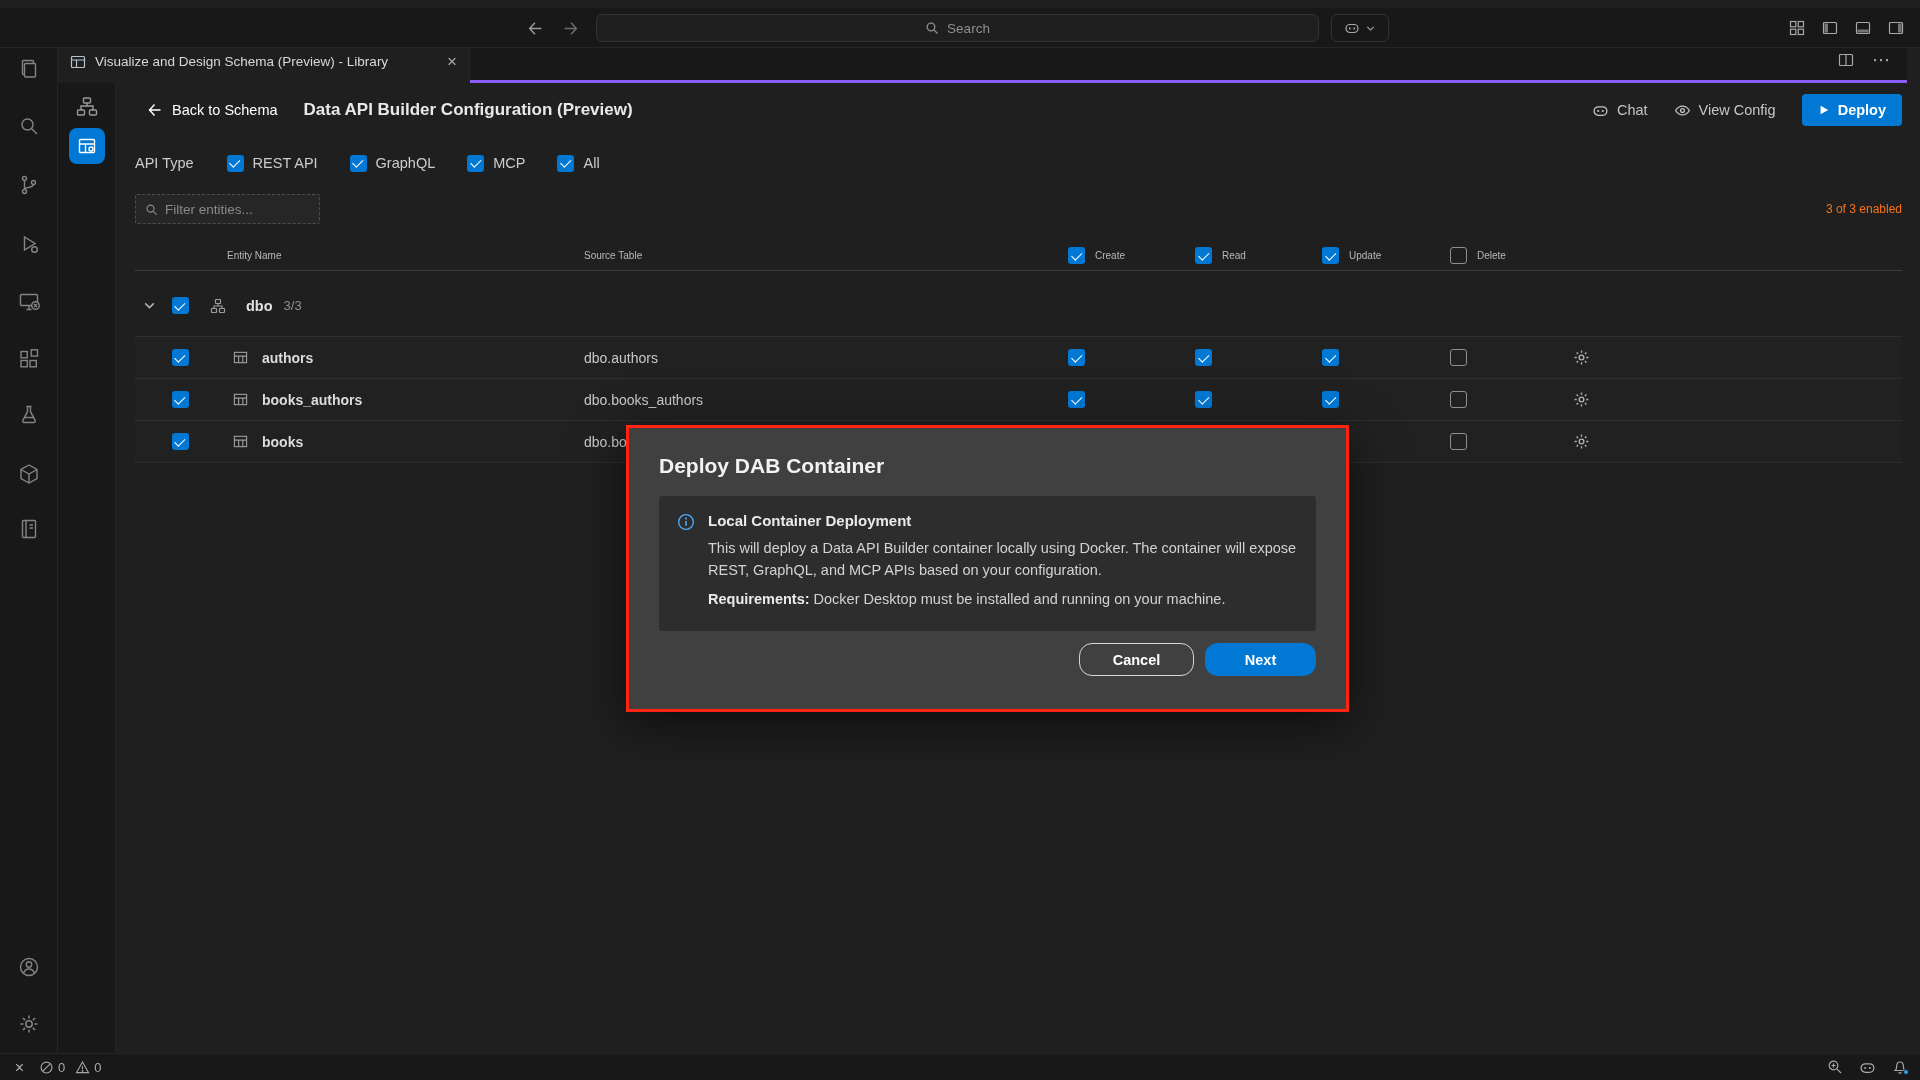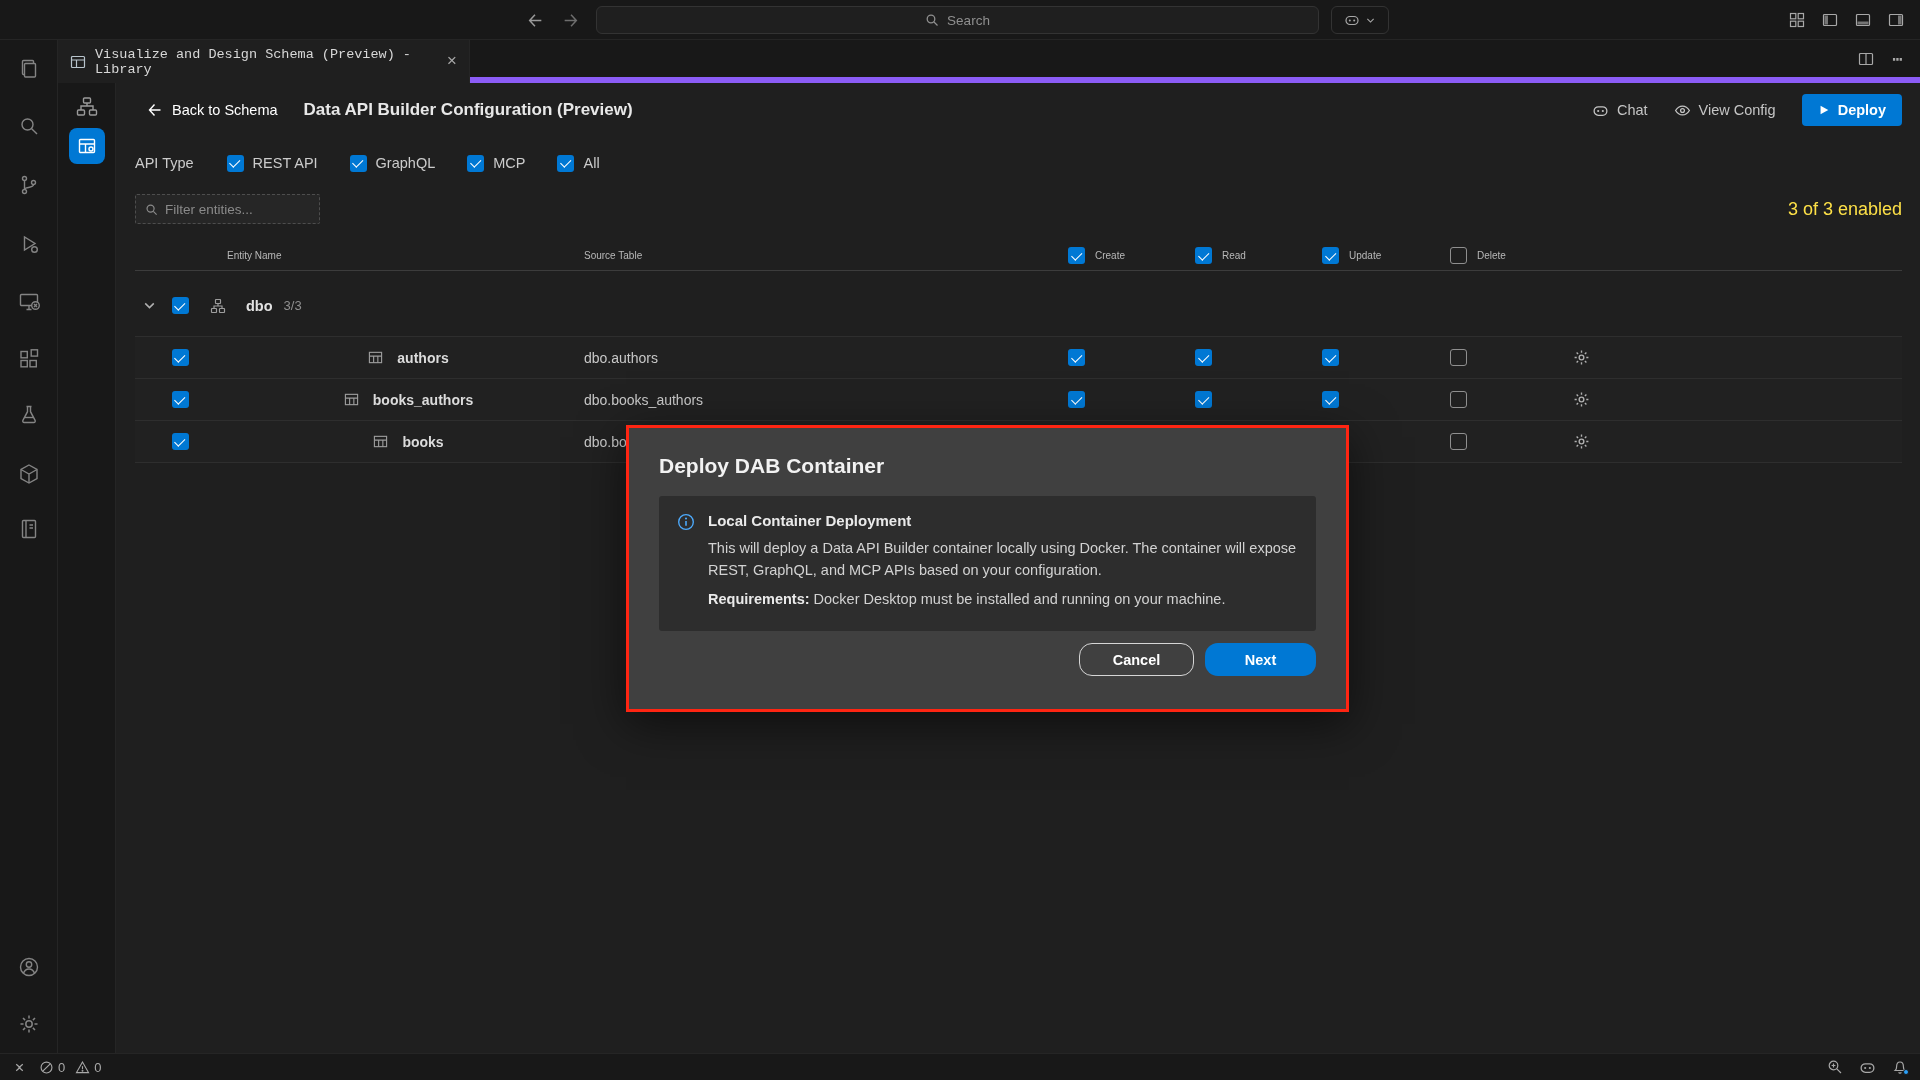--- a/index.html
+++ b/index.html
@@ -1,37 +1,37 @@
 <!DOCTYPE html>
 <html><head>
 <meta charset="utf-8">
 <style>
   * { margin:0; padding:0; box-sizing:border-box; }
   html,body { width:1920px; height:1080px; overflow:hidden; background:#1f1f1f;
     font-family:"Liberation Sans","DejaVu Sans",sans-serif; color:#cccccc; cursor:default; }
   svg { display:block; }
 
   
-  .titlebar { position:absolute; left:0; top:0; width:1920px; height:40px;
+  .titlebar { position:absolute; left:0; top:8px; width:1920px; height:40px;
     background:#181818; border-bottom:1px solid #252525; z-index:5; }
   .nav-arrows { position:absolute; left:527px; top:0; height:40px; display:flex; align-items:center; gap:18px; }
   .tb-ic { color:#9a9a9a; display:flex; align-items:center; justify-content:center; }
   .tb-ic.dim { color:#6e6e6e; }
   .search-box { position:absolute; left:596px; top:6px; width:723px; height:28px;
     background:#1f1f1f; border:1px solid #333333; border-radius:6px;
     display:flex; align-items:center; justify-content:center; gap:8px;
     color:#8f8f8f; font-size:13.5px; }
   .mode-pill { position:absolute; left:1331px; top:6px; width:58px; height:28px;
     border:1px solid #333333; border-radius:6px; display:flex; align-items:center;
     justify-content:center; gap:5px; color:#a8a8a8; }
   .layout-icons { position:absolute; right:16px; top:0; height:40px; display:flex; align-items:center; gap:17px; color:#a8a8a8; }
 
   
-  .tabbar { position:absolute; left:58px; top:40px; right:0; height:43px;
-    background:#181818; border-bottom:6px solid #8b5cf6; display:flex; z-index:4;font-family:Liberation Mono, monospace; }
+  .tabbar { position:absolute; left:58px; top:40px; right:13px; height:43px;
+    background:#181818; border-bottom:3px solid #8b5cf6; display:flex; z-index:4; }
   .tab { width:412px; height:43px; background:#1f1f1f; border-right:1px solid #252525;
     display:flex; align-items:center; gap:9px; padding:0 12px; font-size:13.5px; color:#d8d8d8; }
   .tab-close { margin-left:auto; color:#a8a8a8; font-size:17px; line-height:1; }
   .tab-actions { margin-left:auto; display:flex; align-items:center; gap:18px; padding-right:16px; color:#a8a8a8; }
   .more-glyph { font-size:18px; letter-spacing:1px; }
 
   
   .activitybar { position:absolute; left:0; top:40px; width:58px; bottom:27px;
     background:#181818; border-right:1px solid #252525; z-index:4; }
   .ab-ic { position:absolute; left:0; width:57px; height:40px; display:flex;
@@ -61,37 +61,37 @@
   .api-row { height:36px; margin-top:8px; display:flex; align-items:center; font-size:14.5px; color:#cccccc; }
   .api-label { margin-right:33px; }
   .api-opt { display:flex; align-items:center; gap:9px; margin-right:32px; }
 
   .filter-row { margin-top:13px; height:30px; display:flex; align-items:center; }
   .filter-input { width:185px; height:30px; background:#262626; border:1px dashed #4d4d4d;
     border-radius:2px; display:flex; align-items:center; gap:7px; padding:0 9px; color:#8a8a8a; }
   .filter-input input { background:transparent; border:none; outline:none; color:#a5a5a5;
     font-size:13.5px; width:170px; font-family:inherit; }
   .filter-input input::placeholder { color:#8a8a8a; }
-  .filter-summary { margin-left:auto; color:#fde047; font-size:18px; }
+  .filter-summary { margin-left:auto; color:#f97316; font-size:12px; }
 
   .grid9 { display:grid; grid-template-columns:28px 34px 387px 484px 127px 127px 128px 123px 1fr; align-items:center; }
   .thead { margin-top:17px; height:30px; border-bottom:1px solid #3c3c3c; color:#b8b8b8; font-size:10px; }
   .th-entity { grid-column:1/4; padding-left:92px; }
   .th-check { display:flex; align-items:center; gap:10px; }
 
   .group-row { margin-top:16px; height:37px; display:grid;
     grid-template-columns:28px 34px 1fr; align-items:center; }
   .group-cell { display:flex; align-items:center; gap:11px; padding-left:13px; }
   .group-name { font-weight:bold; color:#e2e2e2; font-size:14.5px;margin-left:9px; }
   .group-count { color:#8f8f8f; font-size:13px; }
 
   .rows { margin-top:12px; border-top:1px solid #2e2e2e; }
   .row { height:42px; background:#212121; border-bottom:1px solid #2e2e2e; }
   .name-cell { display:flex; align-items:center; gap:14px; padding-left:36px;
-    font-weight:bold; color:#dcdcdc; font-size:14px;justify-content:center; }
+    font-weight:bold; color:#dcdcdc; font-size:14px; }
   .src-cell { color:#c8c8c8; font-size:14px; }
   .gear-cell { color:#b0b0b0; }
 
   .cb { width:17px; height:17px; border-radius:3px; position:relative; display:inline-block; flex:none; }
   .cb.checked { background:#0078d4; }
   .cb.checked::after { content:""; position:absolute; left:5.5px; top:2.5px; width:4.5px;
     height:8.5px; border-right:1.8px solid #ffffff; border-bottom:1.8px solid #ffffff;
     transform:rotate(45deg); }
   .cb.un { border:1px solid #8f8f8f; background:transparent; }
   .cell-cb { justify-self:start; }

